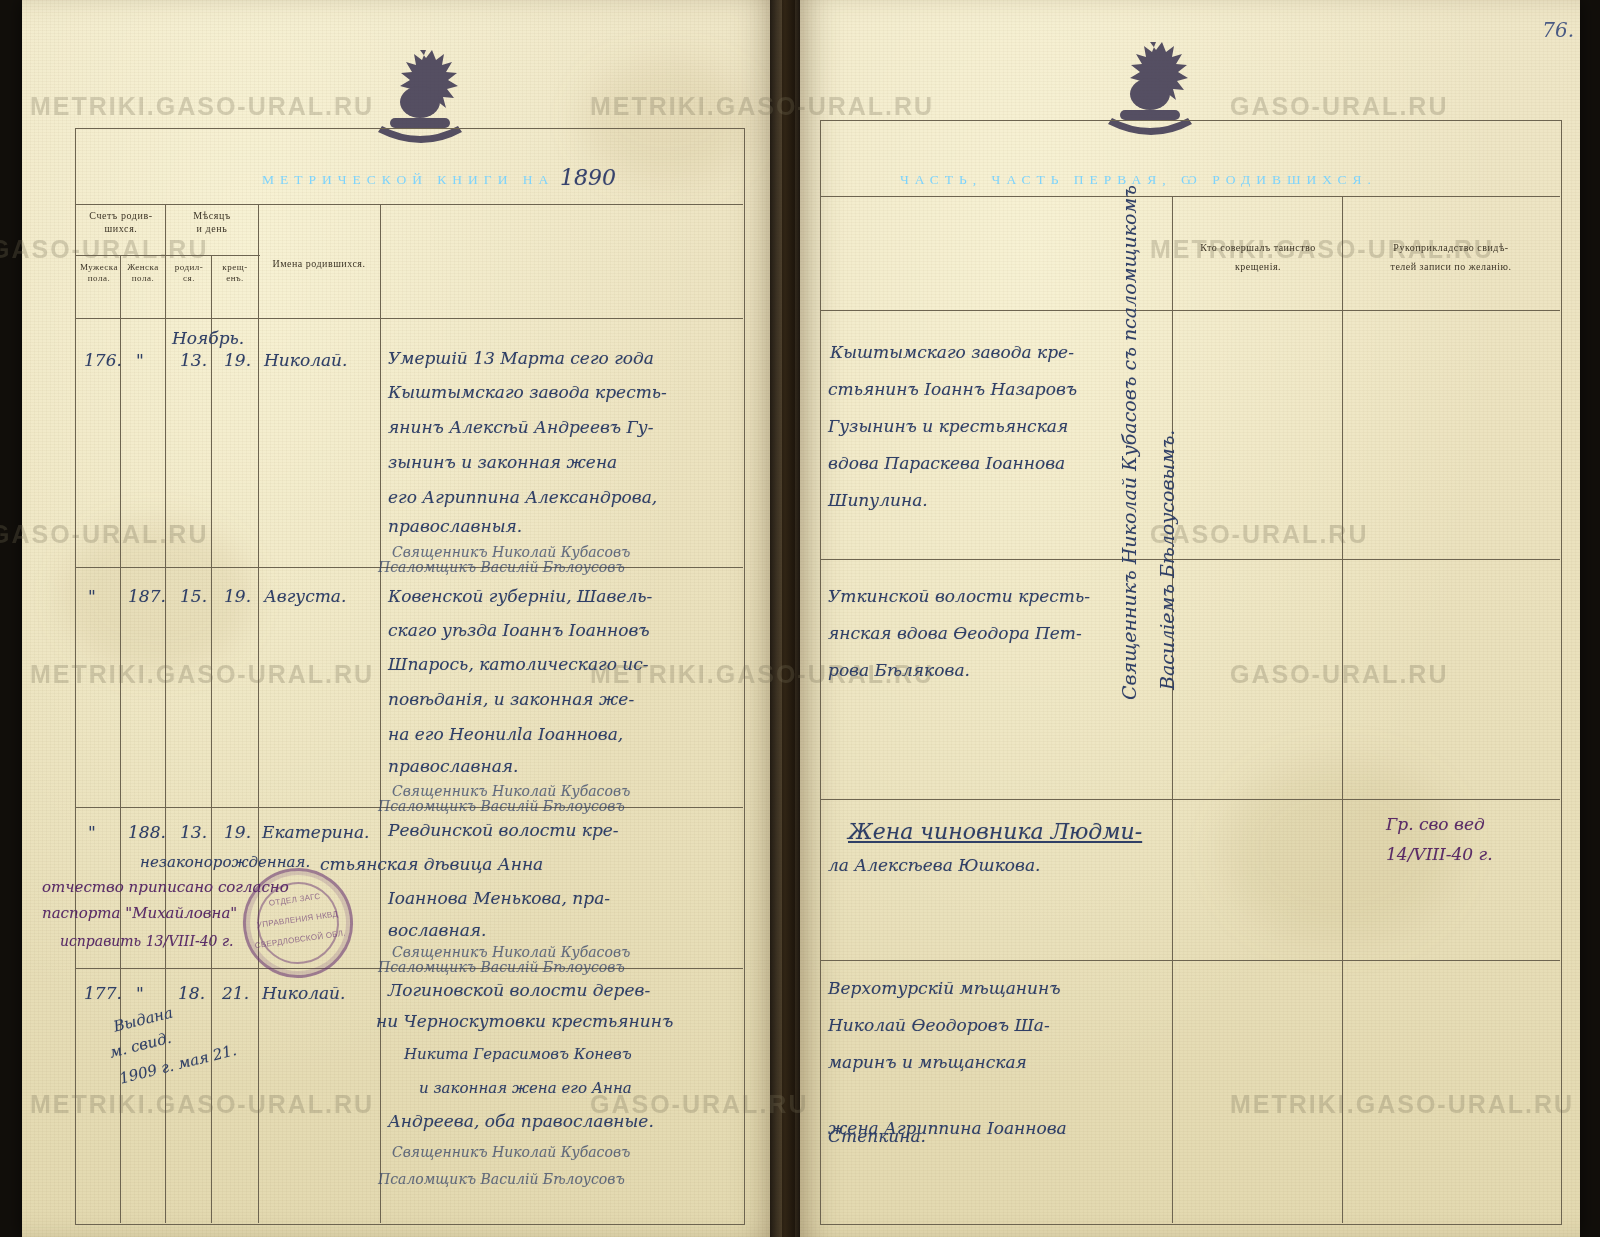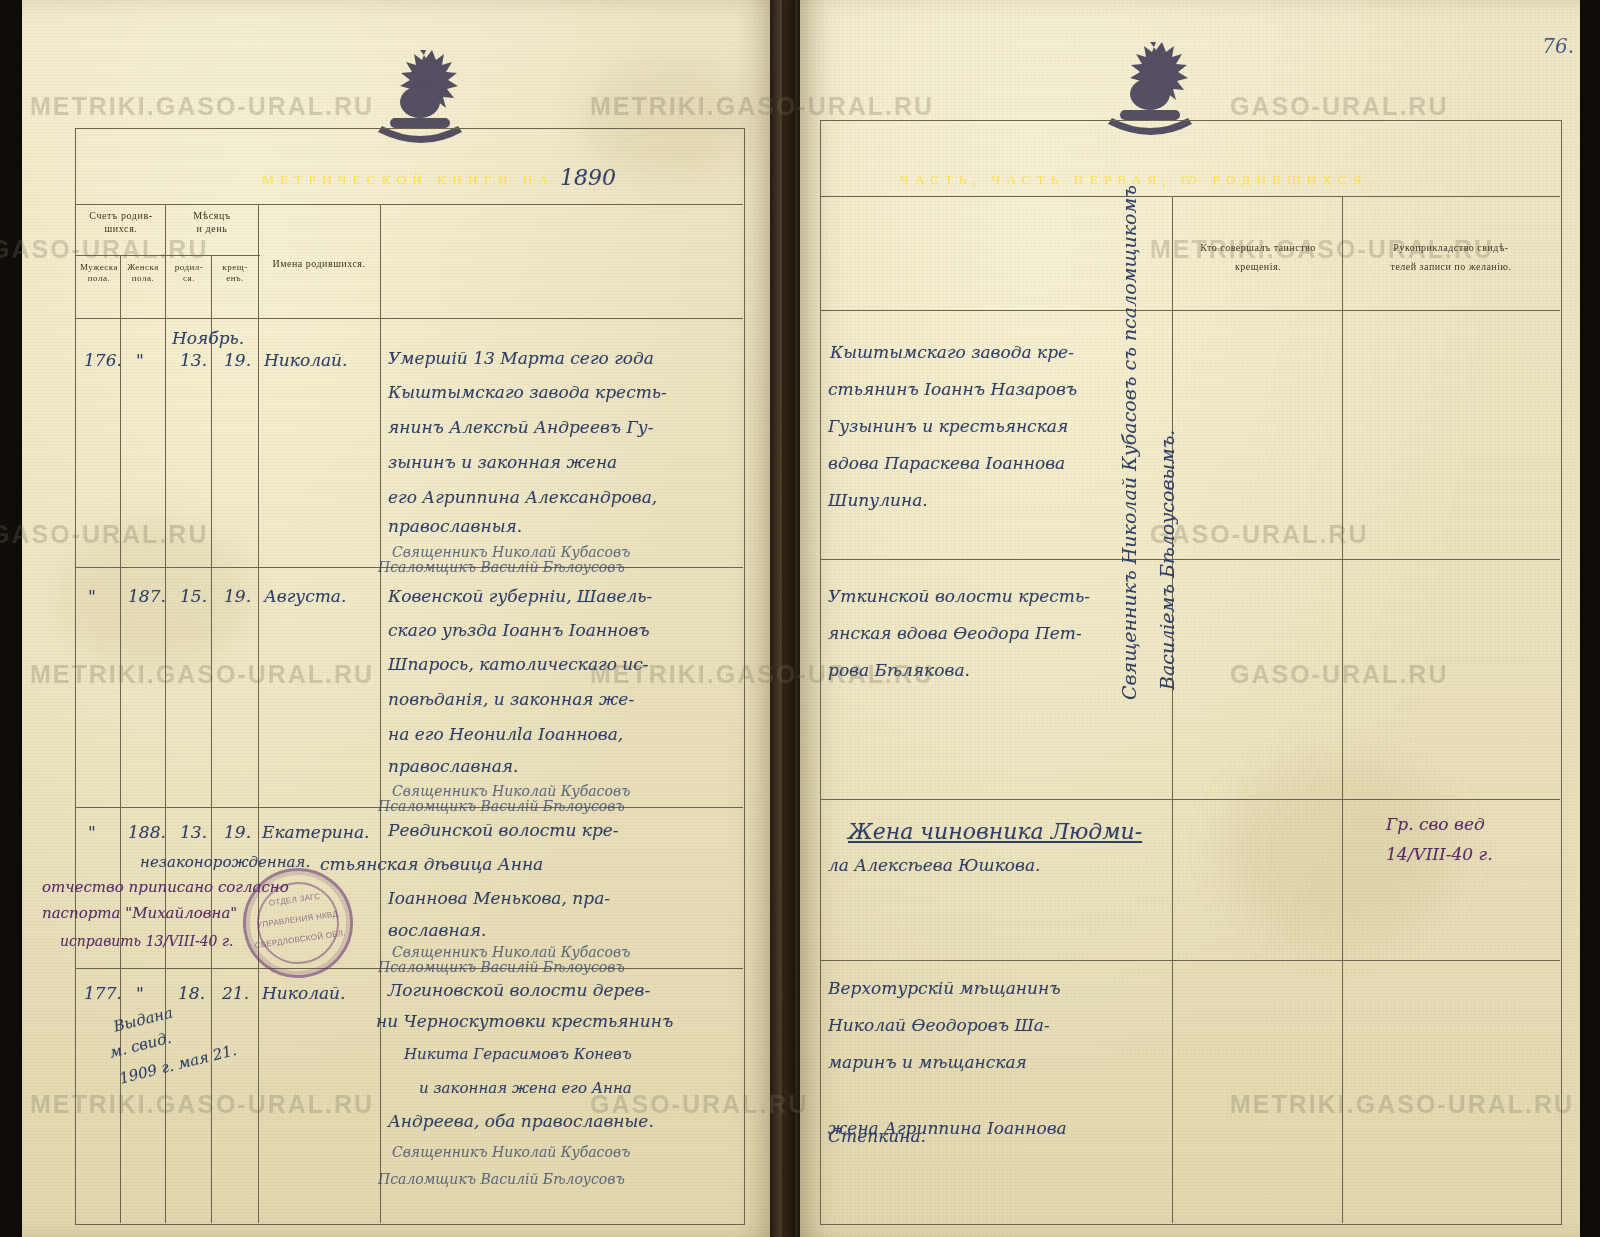--- a/index.html
+++ b/index.html
@@ -38,31 +38,31 @@
   .crest{position:absolute;width:120px;height:120px;pointer-events:none;}
 
   
   .tbl{position:absolute;border:1px solid #6d6450;}
   .ln{position:absolute;background:#6d6450;}
   .ln.h{height:1px;} .ln.v{width:1px;}
 
   .hdr{position:absolute;font-family:"Liberation Serif",serif;color:#3c3426;
        text-align:center;line-height:1.25;letter-spacing:.5px;}
 
-  .title{position:absolute;font-family:"Liberation Serif",serif;color:#fde047;
+  .title{position:absolute;font-family:"Liberation Serif",serif;color:#7dd3fc;
          letter-spacing:6px;font-size:13.5px;white-space:nowrap;}
 
   
   .hw{position:absolute;font-family:"DejaVu Serif",serif;color:#2f3f66;
       font-style:italic;line-height:1.05;white-space:nowrap;
       text-shadow:0 0 1px rgba(47,63,102,.25);}
   .hw.pur{color:#5b2a66;}
   .hw.sig{opacity:.72;font-size:14px;}
 
-  .folio{position:absolute;right:26px;top:34px;color:#4a5a84;font-style:italic;
+  .folio{position:absolute;right:26px;top:18px;color:#4a5a84;font-style:italic;
          font-family:"DejaVu Serif",serif;font-size:20px;}
 
   
   .stamp{position:absolute;width:104px;height:104px;border-radius:50%;
     border:3px solid rgba(95,40,110,.55);
     box-shadow:0 0 0 4px rgba(95,40,110,.16) inset;
     color:rgba(95,40,110,.62);transform:rotate(-8deg);}
   .stamp:after{content:"";position:absolute;inset:11px;border-radius:50%;
     border:2px solid rgba(95,40,110,.45);}
   .stamp span{position:absolute;left:0;right:0;text-align:center;font-size:8px;

